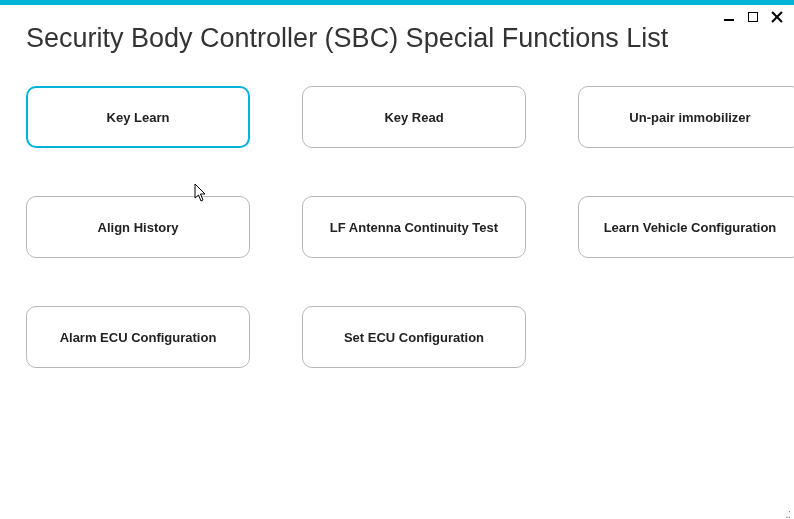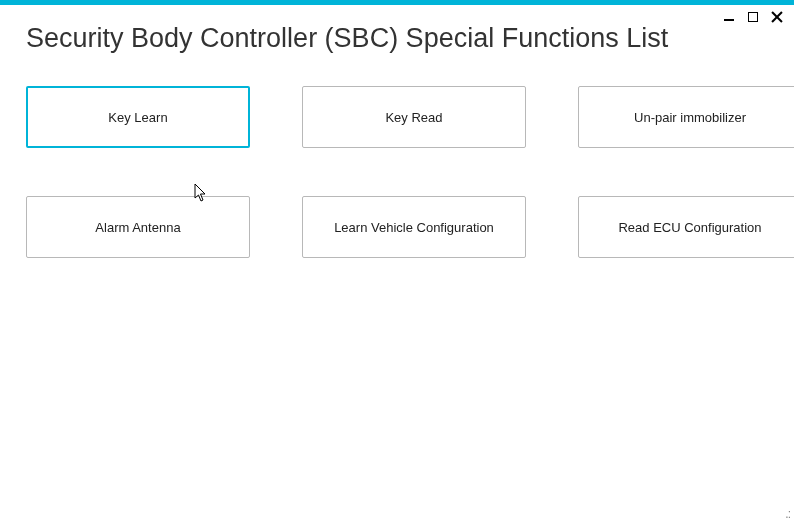--- a/index.html
+++ b/index.html
@@ -72,27 +72,27 @@
   .grid {
     display: grid;
     grid-template-columns: repeat(3, 224px);
     column-gap: 52px;
     row-gap: 48px;
     margin-left: 26px;
   }
   .fn-btn {
     height: 62px;
     border: 1px solid #b8b8b8;
-    border-radius: 2px;
+    border-radius: 10px;
     background: #fff;
     display: flex;
     align-items: center;
     justify-content: center;
     font-size: 13px;
-    font-weight: 400;
+    font-weight: 700;
     font-family: Arial, sans-serif;
     color: #222;
     cursor: pointer;
     text-align: center;
     padding: 0 6px;
   }
   .fn-btn.selected {
     border: 2px solid #00b4d8;
   }
 
@@ -137,27 +137,33 @@
   <div class="fn-btn selected">
     <span>Key Learn</span>
   </div>
   <div class="fn-btn">
     <span>Key Read</span>
   </div>
   <div class="fn-btn">
     <span>Un-pair immobilizer</span>
   </div>
   <div class="fn-btn">
-    <span>Alarm Antenna</span>
+    <span>Align History</span>
+  </div>
+  <div class="fn-btn">
+    <span>LF Antenna Continuity Test</span>
   </div>
   <div class="fn-btn">
     <span>Learn Vehicle Configuration</span>
   </div>
   <div class="fn-btn">
-    <span>Read ECU Configuration</span>
+    <span>Alarm ECU Configuration</span>
+  </div>
+  <div class="fn-btn">
+    <span>Set ECU Configuration</span>
   </div>
 </div>
 
 <svg class="cursor" width="16" height="20" viewBox="0 0 16 20">
   <path d="M1 1 L1 15 L4.5 12 L7 18 L9 17 L6.5 11 L11 11 Z" fill="#fff" stroke="#000" stroke-width="1"></path>
 </svg>
 
 <div class="resize-grip">.:</div>
 
 </body></html>

